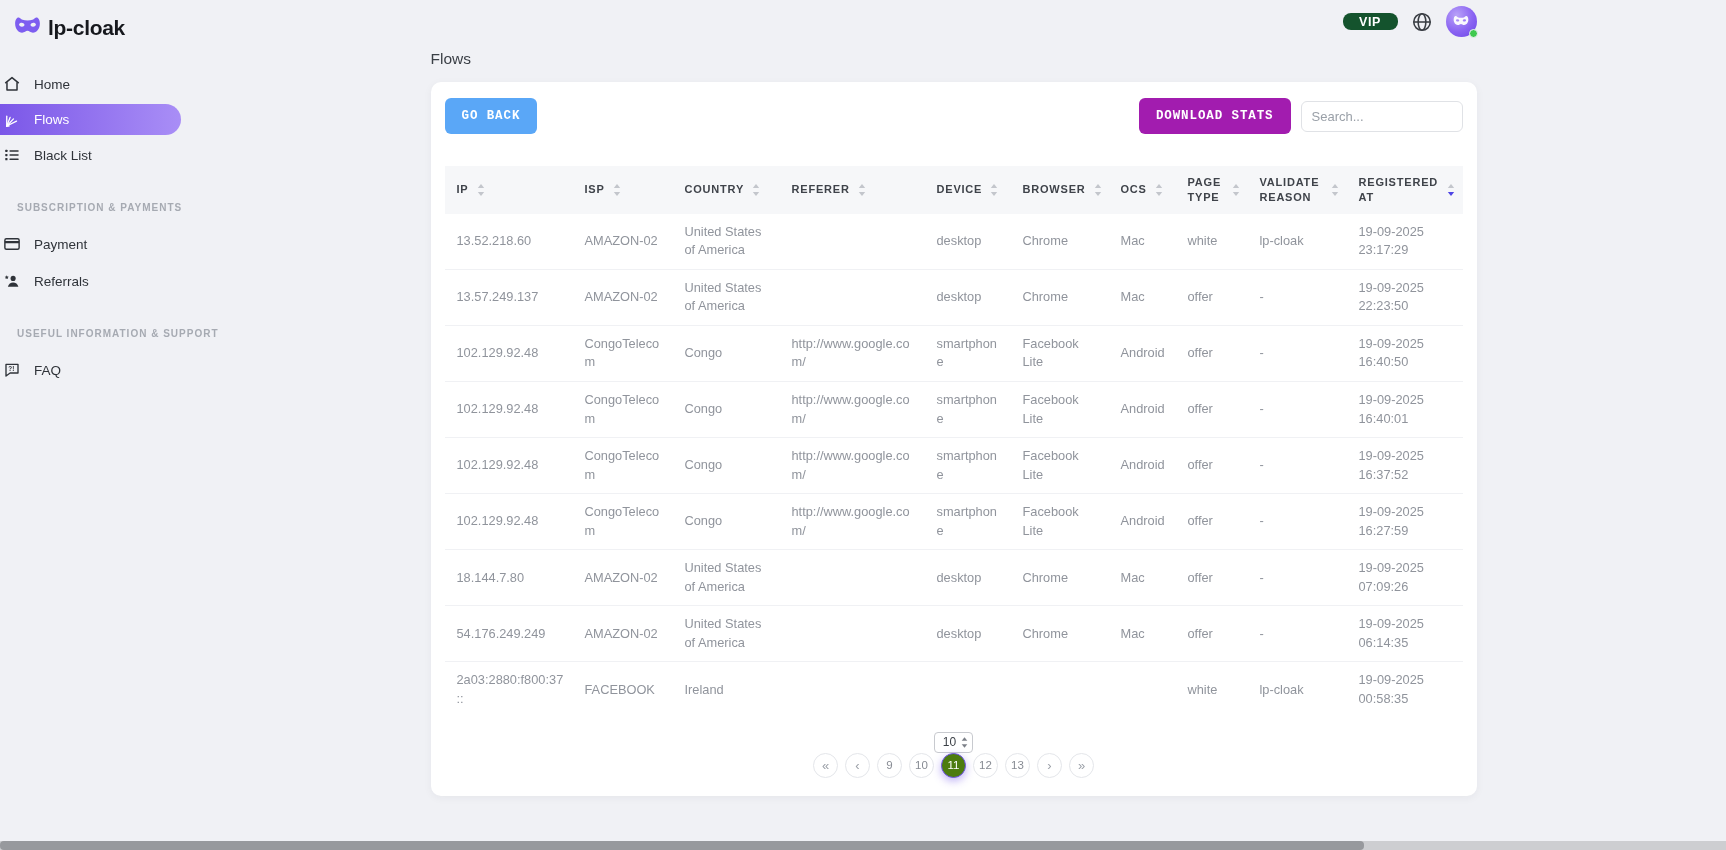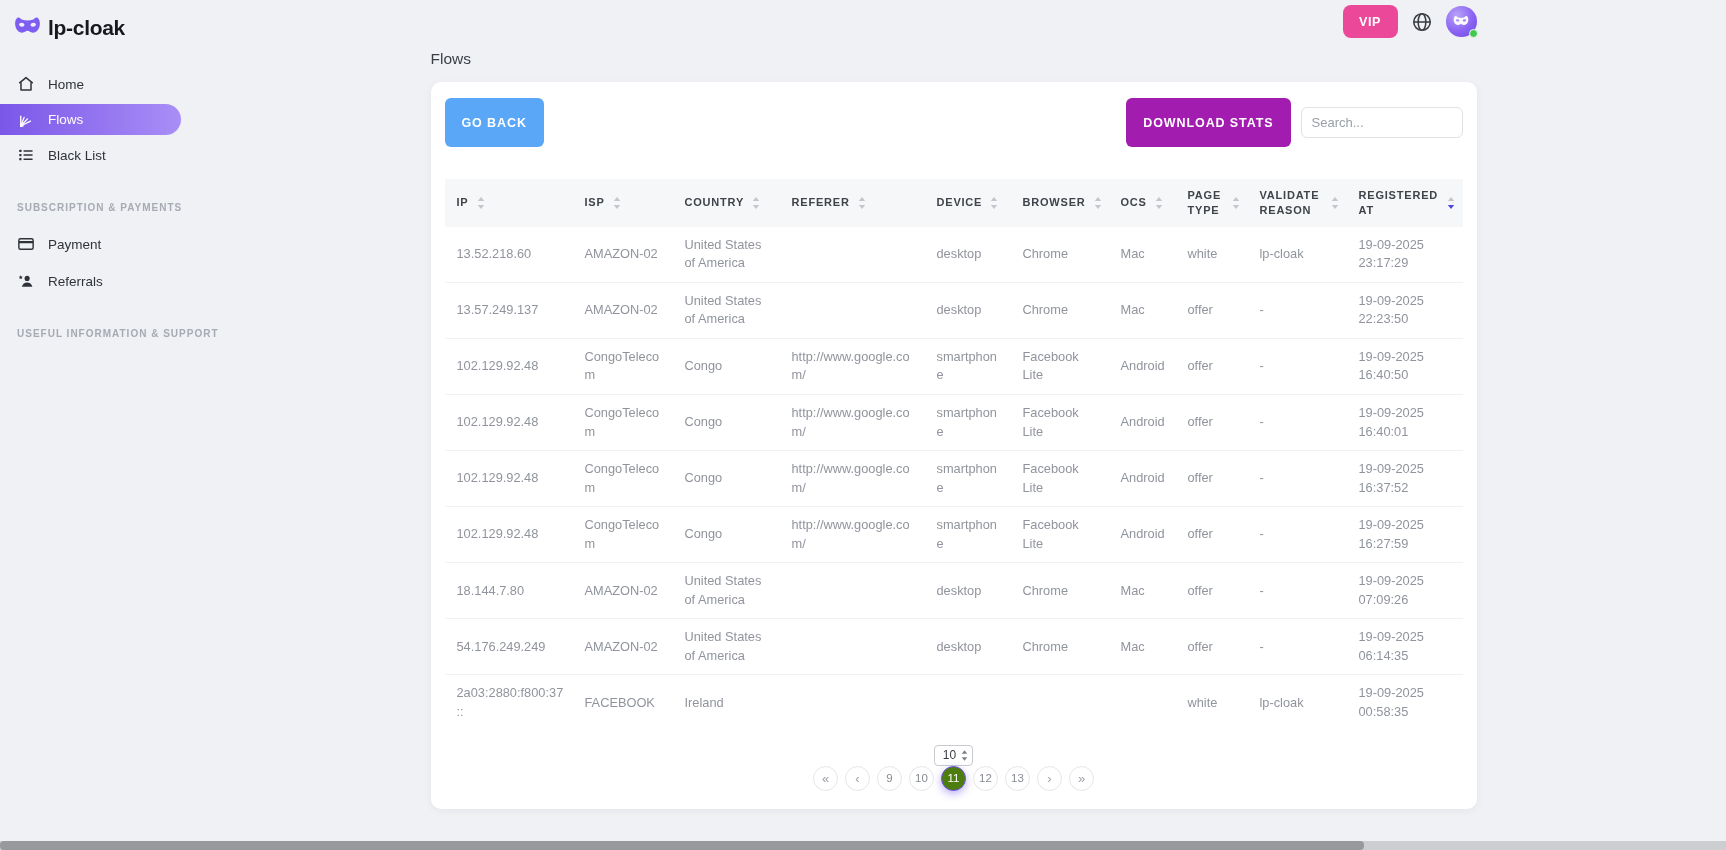--- a/index.html
+++ b/index.html
@@ -11,65 +11,65 @@
     overflow:hidden;
     position:relative;
   }
   
   .sidebar { position:absolute; left:0; top:0; width:181px; height:100%; padding-top:10px; }
   .brand { display:flex; align-items:center; gap:7px; padding:4px 14px 0 14px; cursor:pointer; }
   .brand .mask { width:27px; height:27px; color:#7d5ef0; display:flex; align-items:center; }
   .brand .brand-name { font-size:21px; font-weight:800; color:#16181d; letter-spacing:-0.3px; }
   .nav { margin-top:26px; }
   .nav-item {
-    display:flex; align-items:center; gap:13px; height:34px; padding-left:17px;
+    display:flex; align-items:center; gap:13px; height:34px; padding-left:3px;
     font-size:13.5px; color:#2f3339; cursor:pointer; margin-bottom:3px;
   }
   .nav-item .ni { width:18px; height:18px; display:flex; align-items:center; justify-content:center; color:#2f3339; flex:0 0 18px; }
   .nav-item.active {
     background:linear-gradient(90deg,#7b57e8 0%,#a98ef6 100%);
     color:#ffffff; border-radius:0 17px 17px 0; height:31px;
   }
   .nav-item.active .ni { color:#ffffff; }
   .nav-section { margin-top:30px; }
   .section-heading {
     display:flex; align-items:center; padding:0 14px 0 17px; margin-bottom:14px;
     font-size:10px; font-weight:700; letter-spacing:1px; color:#a6aab2; white-space:nowrap;
   }
   .section-heading::after { content:""; flex:1; height:1px; background:#dcdee2; margin-left:8px; min-width:0; }
   
   .main { position:absolute; left:181px; top:0; right:0; height:100%; }
   .container { width:1046px; margin:0 auto; position:relative; }
   .topbar { display:flex; justify-content:flex-end; align-items:center; gap:13px; padding-top:5px; height:38px; }
   .vip-btn {
-    background:#ec4899; color:#fff; font-size:12.5px; font-weight:700; letter-spacing:0.6px;
-    border:none; border-radius:8px; width:55px; height:33px; cursor:pointer;
+    background:#14532d; color:#fff; font-size:12.5px; font-weight:700; letter-spacing:0.6px;
+    border:none; border-radius:8px; width:55px; height:17px; cursor:pointer;
   }
   .globe { width:22px; height:22px; color:#3a3e44; cursor:pointer; display:flex; }
   .avatar {
     width:31px; height:31px; border-radius:50%; position:relative; cursor:pointer;
     background:radial-gradient(circle at 35% 30%,#b9a2f8 0%,#8a63f2 55%,#6b46e5 100%);
     display:flex; align-items:center; justify-content:center; overflow:visible;
   }
   .avatar .mask-mini { width:16px; height:16px; color:#ffffff; opacity:.95; }
   .status-dot {
     position:absolute; right:-1px; bottom:-1px; width:9px; height:9px; border-radius:50%;
     background:#3fc94e; border:1.5px solid #f0f1f5;
   }
   .page-title { margin-top:12px; font-size:15.5px; font-weight:500; color:#3a3f46; }
   
   .card {
     margin-top:14px; background:#ffffff; border-radius:10px;
     box-shadow:0 2px 8px rgba(40,45,60,0.05); padding:16px 14px 18px 14px; min-height:687px;
   }
   .toolbar { display:flex; align-items:center; margin-bottom:32px; }
   .btn {
-    border:none; border-radius:6px; height:49px; padding:0 17px; color:#fff;
+    border:none; border-radius:6px; height:36px; padding:0 17px; color:#fff;
     font-size:12.5px; font-weight:600; letter-spacing:0.9px; cursor:pointer;
-    font-family:Liberation Sans, sans-serif;
+    font-family:Liberation Mono, monospace;
     text-align:center;
   }
   .btn-back { background:#5aa7f7; }
   .btn-download { background:#a21caf; margin-left:auto; }
   .search-input {
     margin-left:10px; width:162px; height:31px; border:1px solid #e0e2e6; border-radius:6px;
     padding:0 10px; font-size:13px; color:#3a3f46; outline:none; background:#fff;
     font-family:"Liberation Sans","DejaVu Sans",sans-serif;
   }
   .search-input::placeholder { color:#9aa0a8; }
@@ -183,20 +183,29 @@
               <circle cx="13.5" cy="8.5" r="3.4"></circle>
               <path d="M6.5 19.5c.9-3.4 3.7-5.5 7-5.5s6.1 2.1 7 5.5z"></path>
               <path d="M5 4.2l.8 1.7 1.9.3-1.4 1.3.3 1.9L5 8.5l-1.6.9.3-1.9-1.4-1.3 1.9-.3z"></path>
             </svg>
           </span>
           <span>Referrals</span>
         </div>
       </div>
       <div class="nav-section">
         <div class="section-heading">USEFUL INFORMATION &amp; SUPPORT</div>
+        <div class="nav-item">
+          <span class="ni">
+            <svg viewBox="0 0 24 24" width="18" height="18" fill="none" stroke="currentColor" stroke-width="1.8">
+              <path d="M4 4.5h16v11.5H9.5L4 20z" stroke-linejoin="round"></path>
+              <text x="7" y="13" font-size="8.5" font-weight="bold" fill="currentColor" stroke="none" font-family="Liberation Sans, sans-serif">?!</text>
+            </svg>
+          </span>
+          <span>FAQ</span>
+        </div>
       </div>
     </div>
 </aside>
 
 <div class="main">
   <div class="container">
     <div class="topbar">
       <button class="vip-btn">VIP</button>
       <span class="globe">
         <svg viewBox="0 0 24 24" width="22" height="22" fill="none" stroke="currentColor" stroke-width="1.7">

